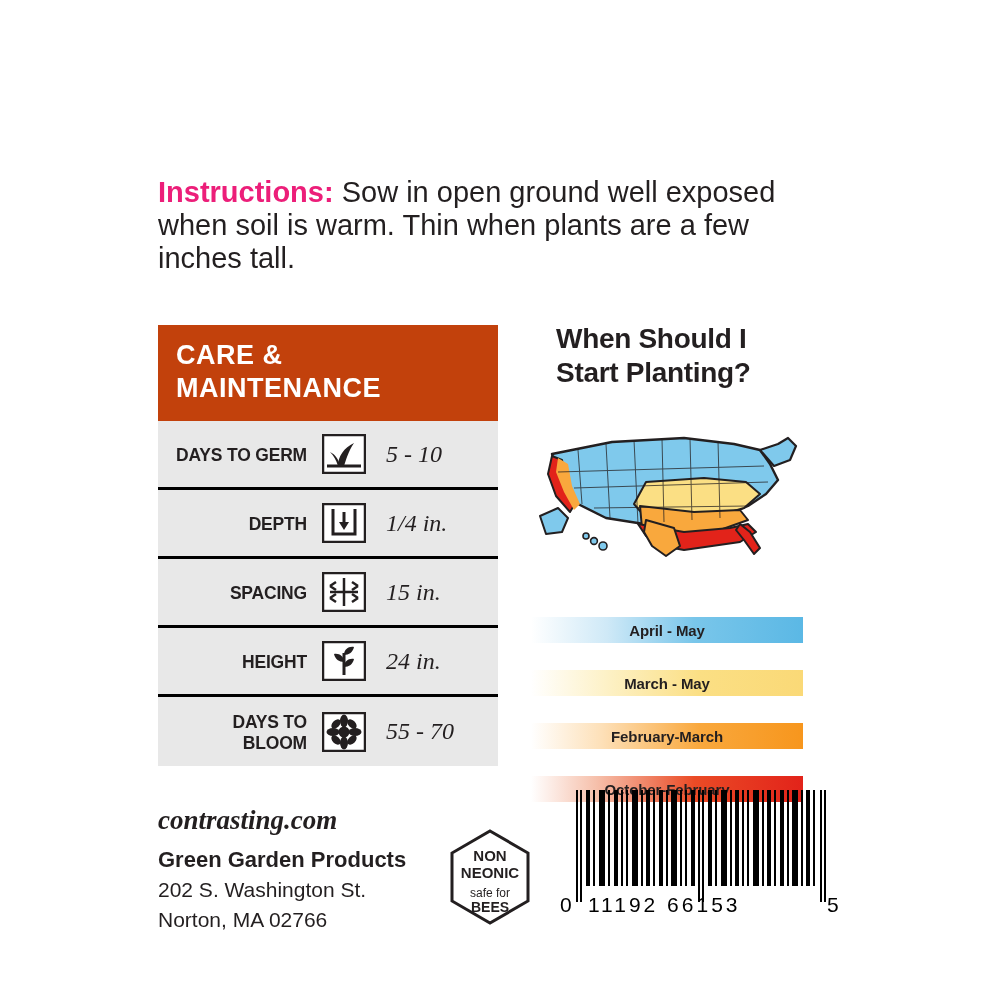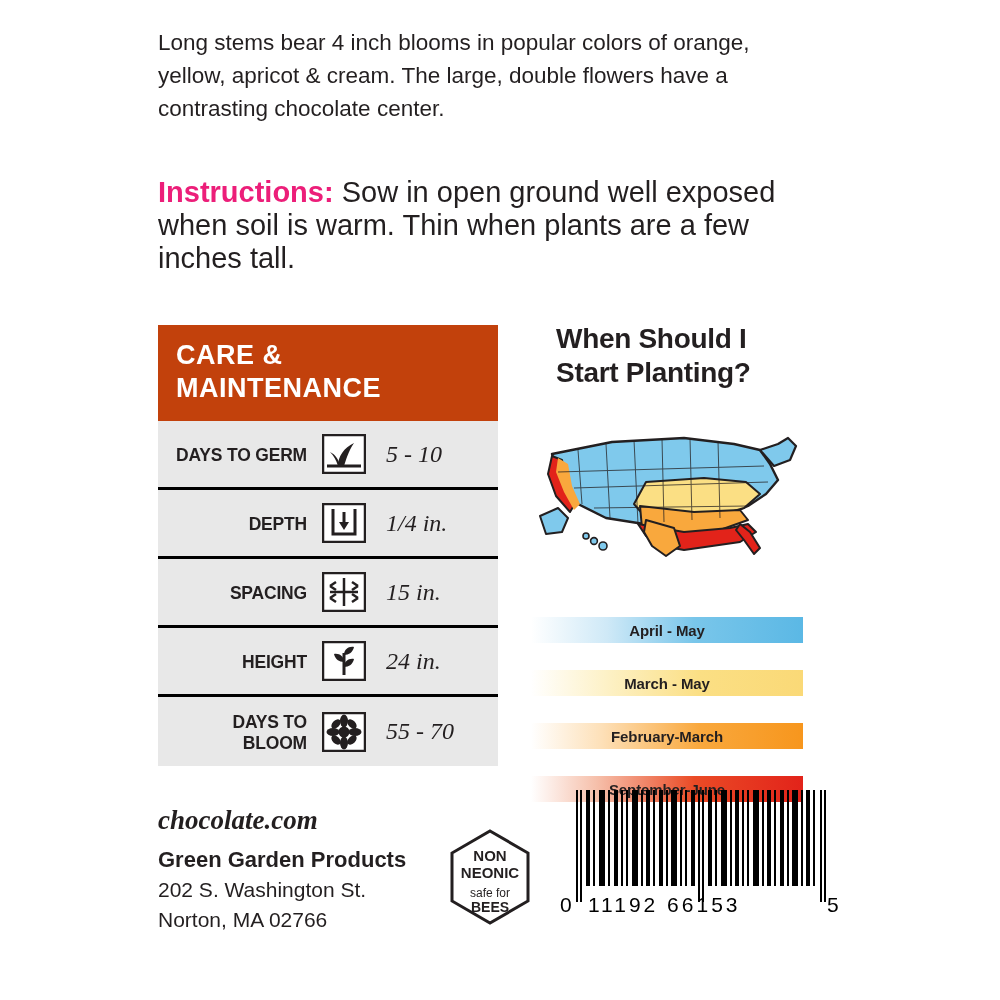--- a/index.html
+++ b/index.html
@@ -184,21 +184,20 @@
   }
   .bc-left { position: absolute; left: 0px; top: 0; }
   .bc-mid  { position: absolute; left: 28px; top: 0; }
   .bc-right{ position: absolute; left: 267px; top: 0; }
 </style>
 </head>
 <body>
 
 <div class="page">
 
-  <div class="description">Long stems bear 4 inch blooms in popular colors of orange, yellow, apricot &amp; cream. The large, double flowers have a contrasting chocolate center.</div>
 
   <div class="instructions">
     <span class="instructions-label">Instructions:</span><span> Sow in open ground well exposed when soil is warm. Thin when plants are a few inches tall.</span>
   </div>
 
   <div class="care-table">
     <div class="care-header">CARE &amp; MAINTENANCE</div>
 
     <div class="care-row">
       <div class="care-label">DAYS TO GERM</div>
@@ -321,24 +320,24 @@
           <path d="M40 68 L234 62"></path>
         <path d="M60 88 L214 86"></path>
       </g>
     </svg>
   </div>
 
   <div class="legend">
     <div class="legend-row legend-0">April - May</div>
     <div class="legend-row legend-1">March - May</div>
     <div class="legend-row legend-2">February-March</div>
-    <div class="legend-row legend-3">September-June</div>
-  </div>
-
-  <div class="site">chocolate.com</div>
+    <div class="legend-row legend-3">October-February</div>
+  </div>
+
+  <div class="site">contrasting.com</div>
   <div class="company">Green Garden Products</div>
   <div class="address">
     <div>202 S. Washington St.</div>
     <div>Norton, MA 02766</div>
   </div>
 
   <div class="seal">
     <svg width="84" height="96" viewBox="0 0 84 96">
       <polygon points="42,2 80,24 80,72 42,94 4,72 4,24" fill="#ffffff" stroke="#231f20" stroke-width="3"></polygon>
       <text x="42" y="32" text-anchor="middle" font-family="Liberation Sans, sans-serif" font-size="15" font-weight="bold" fill="#231f20">NON</text>

